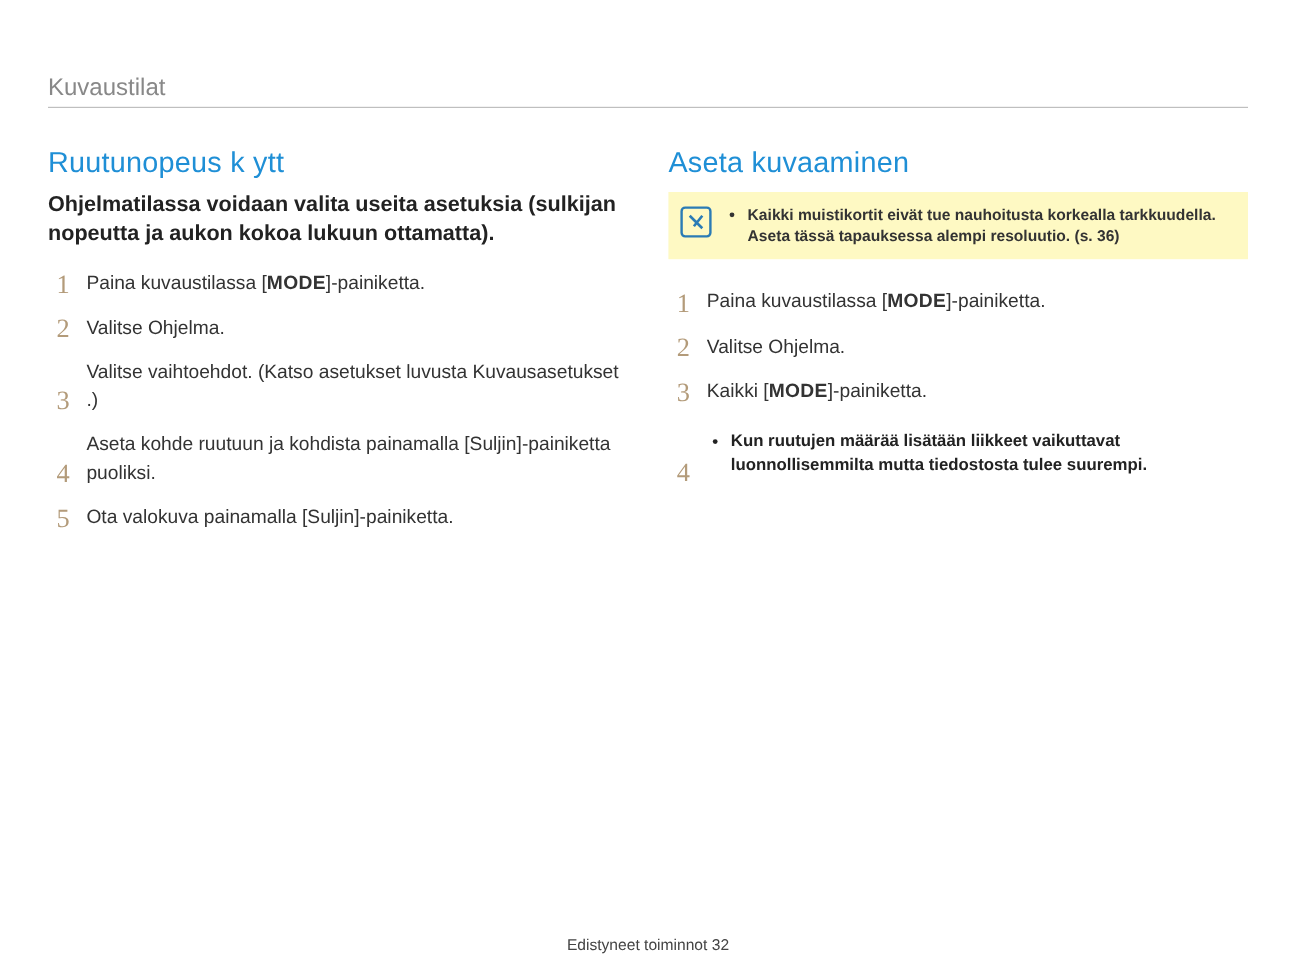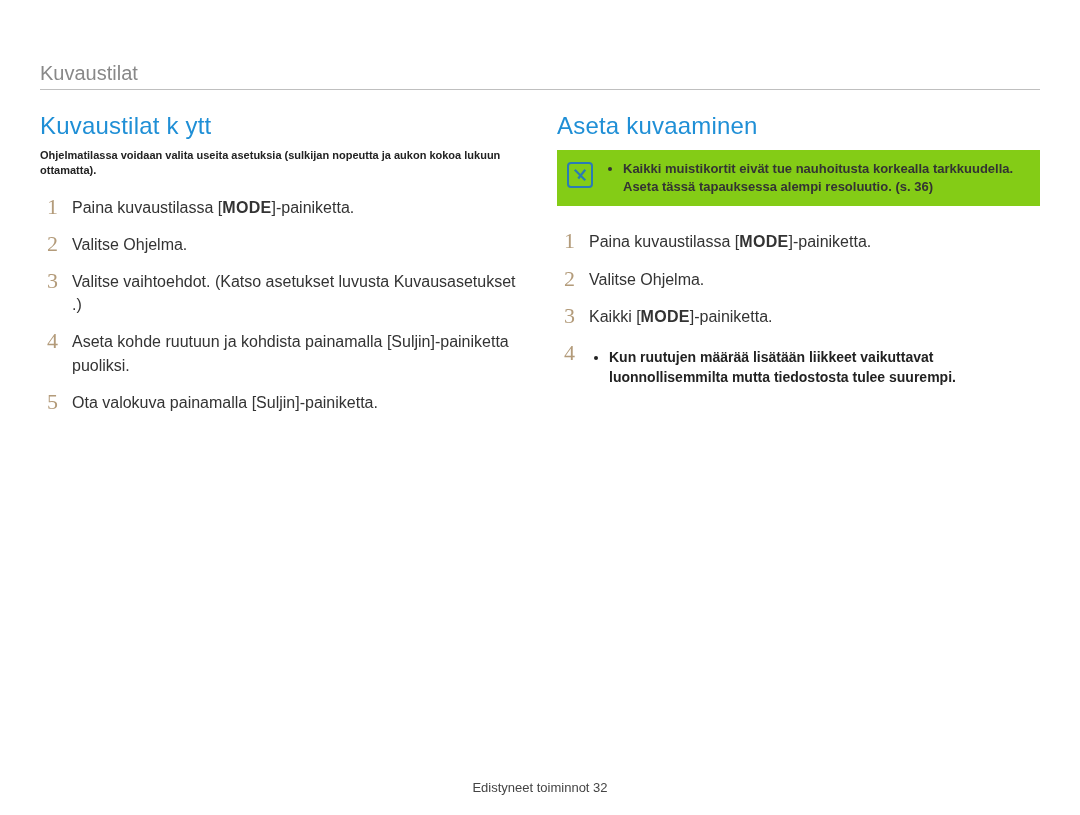--- a/index.html
+++ b/index.html
@@ -16,54 +16,54 @@
     width: 1080px;
     height: 815px;
     box-sizing: border-box;
     padding: 62px 40px 0 40px;
   }
   .topic {
     color: #888888;
     font-size: 20px;
     border-bottom: 1px solid #bfbfbf;
     padding-bottom: 4px;
-    margin-bottom: 22px;
+    margin-bottom: 32px;
   }
   .columns {
     display: flex;
     gap: 34px;
   }
   .col {
     flex: 1 1 0;
     min-width: 0;
   }
   h2.section {
     color: #1f8fd6;
     font-weight: 400;
     font-size: 24px;
     margin: 0 0 8px 0;
     letter-spacing: 0.2px;
   }
   .intro {
-    font-size: 11px;
+    font-size: 18px;
     font-weight: 700;
     line-height: 1.35;
     margin: 0 0 18px 0;
     color: #222;
   }
   ol.steps {
     list-style: none;
     padding: 0;
     margin: 0;
     counter-reset: step;
   }
   ol.steps > li {
     counter-increment: step;
     display: flex;
-    align-items: flex-start;
+    align-items: flex-end;
     gap: 14px;
     font-size: 16px;
     line-height: 1.45;
     color: #333;
     margin: 0 0 14px 0;
   }
   ol.steps > li::before {
     content: counter(step);
     color: #b39b7a;
     font-size: 22px;
@@ -75,21 +75,21 @@
     font-family: Georgia, 'Times New Roman', serif;
   }
   ol.steps > li .body {
     flex: 1 1 auto;
   }
   .key {
     font-weight: 700;
     letter-spacing: 0.3px;
   }
   .note-box {
-    background: #84cc16;
+    background: #fef9c3;
     display: flex;
     gap: 12px;
     padding: 10px 14px 10px 10px;
     margin: 10px 0 24px 0;
   }
   .note-icon {
     width: 22px;
     height: 22px;
     border: 2px solid #2a7bb5;
     border-radius: 4px;
@@ -137,21 +137,21 @@
 </style>
 </head>
 <body>
 
 <div class="page">
   <div class="topic">Kuvaustilat</div>
 
   <div class="columns">
 
     <div class="col">
-      <h2 class="section">Kuvaustilat k ytt</h2>
+      <h2 class="section">Ruutunopeus k ytt</h2>
       <p class="intro">Ohjelmatilassa voidaan valita useita asetuksia (sulkijan nopeutta ja aukon kokoa lukuun ottamatta).</p>
 
       <ol class="steps">
         <li>
           <div class="body">
             <span>Paina kuvaustilassa [</span><span class="key">MODE</span><span>]-painiketta.</span>
           </div>
         </li>
         <li>
           <div class="body">Valitse Ohjelma.</div>

